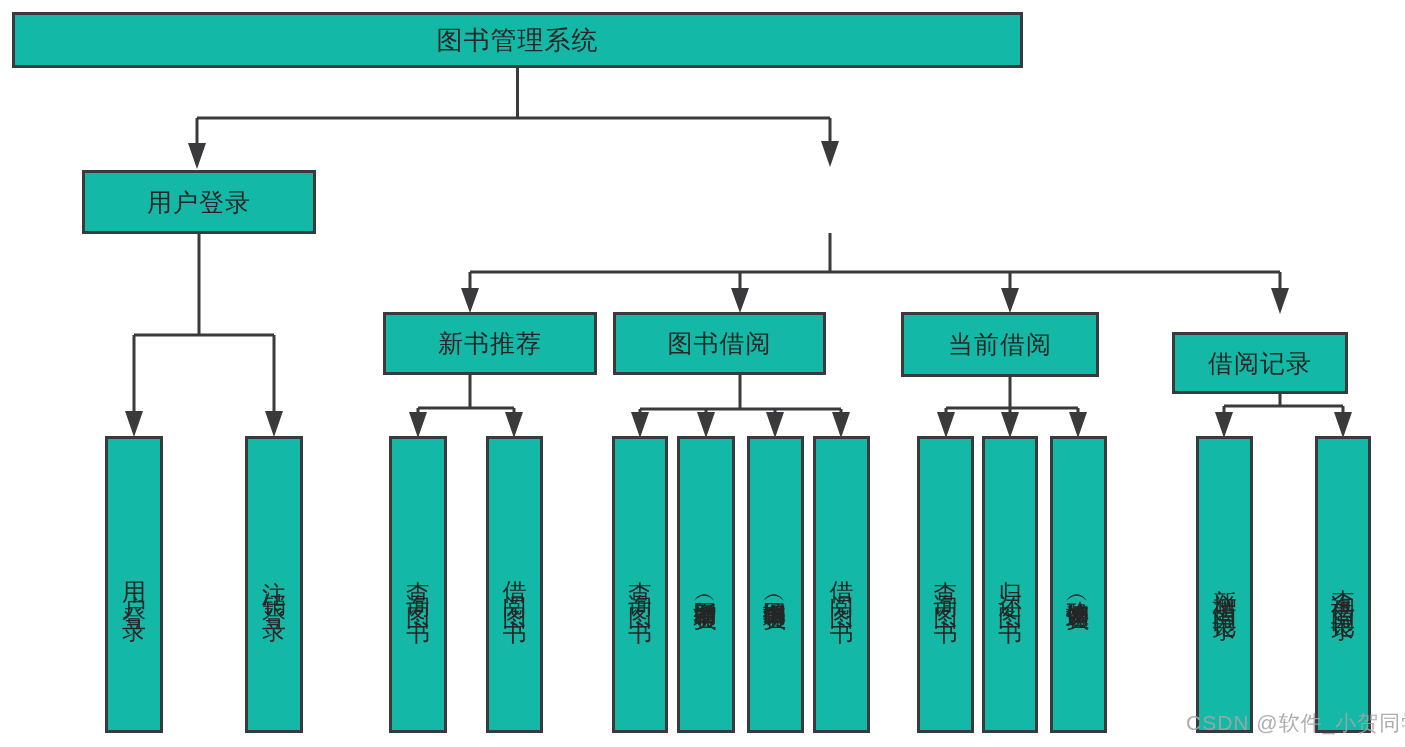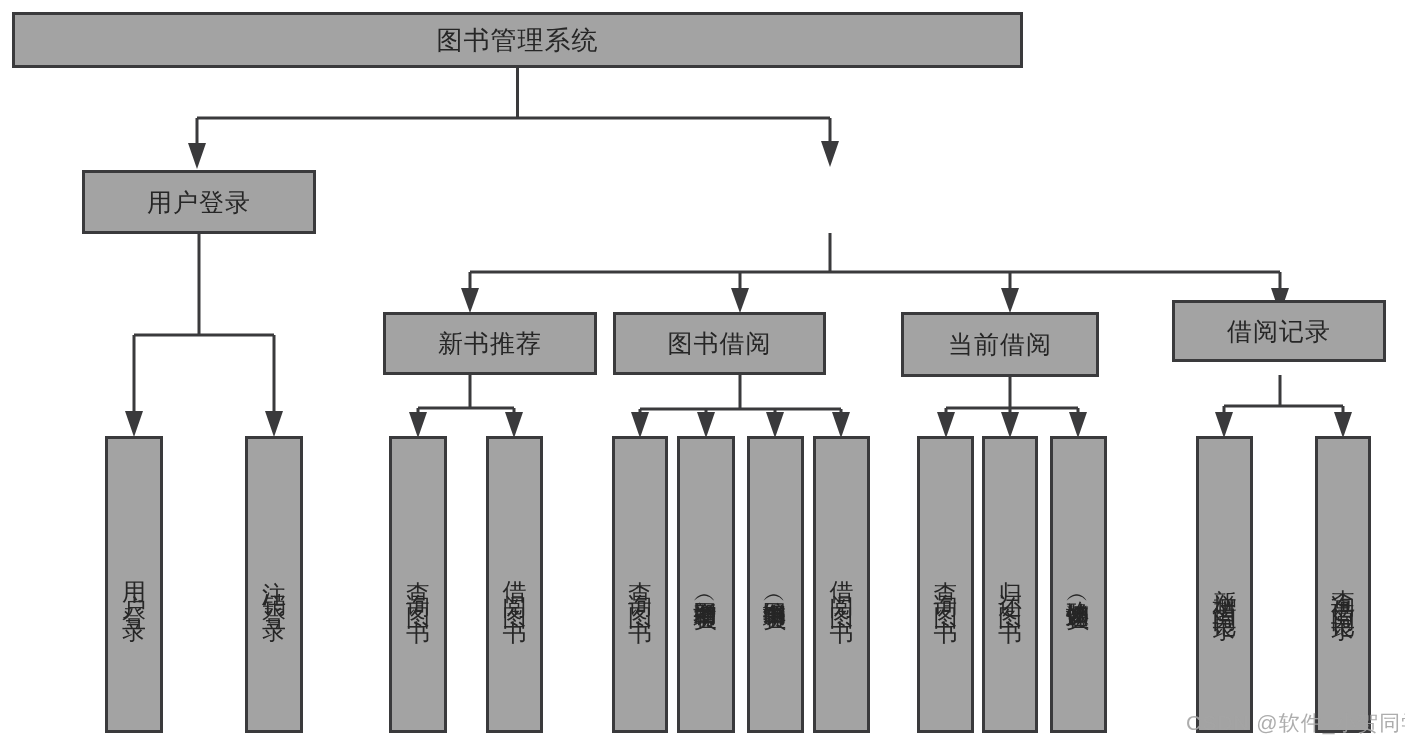--- a/index.html
+++ b/index.html
@@ -14,21 +14,21 @@
     background:#ffffff;
     overflow:hidden;
   }
   #wires{position:absolute;left:0;top:0;width:1405px;height:747px;}
   #wires path{stroke:var(--line);stroke-width:3;fill:none;}
   #wires polygon{fill:var(--line);stroke:none;}
   .box{
     position:absolute;
     box-sizing:border-box;
     border:3px solid var(--line);
-    background:#a3a3a3;
+    background:#14b8a6;
     display:flex;
     align-items:center;
     justify-content:center;
     color:var(--txt);
     text-align:center;
   }
   .hbox{font-size:25px;letter-spacing:1px;}
   .root{font-size:26px;}
   .vbox{
     writing-mode:vertical-rl;
@@ -88,21 +88,21 @@
     <polygon points="1334,412 1352,412 1343,438"></polygon>
   </svg>
 
   <div class="box hbox root" style="left:12px;top:12px;width:1011px;height:56px">图书管理系统</div>
 
   <div class="box hbox" style="left:82px;top:170px;width:234px;height:64px">用户登录</div>
 
   <div class="box hbox" style="left:383px;top:312px;width:214px;height:63px">新书推荐</div>
   <div class="box hbox" style="left:613px;top:312px;width:213px;height:63px">图书借阅</div>
   <div class="box hbox" style="left:901px;top:312px;width:198px;height:65px">当前借阅</div>
-  <div class="box hbox" style="left:1172px;top:300px;width:214px;height:62px">借阅记录</div>
+  <div class="box hbox" style="left:1172px;top:332px;width:176px;height:62px">借阅记录</div>
 
   <div class="box vbox" style="left:105px;top:436px;width:58px;height:297px">用户登录</div>
   <div class="box vbox" style="left:245px;top:436px;width:58px;height:297px">注销登录</div>
 
   <div class="box vbox" style="left:389px;top:436px;width:58px;height:297px">查询图书</div>
   <div class="box vbox" style="left:486px;top:436px;width:57px;height:297px">借阅图书</div>
 
   <div class="box vbox" style="left:612px;top:436px;width:56px;height:297px">查询图书</div>
   <div class="box vbox long" style="left:677px;top:436px;width:58px;height:297px">新增图书（管理员）</div>
   <div class="box vbox long" style="left:747px;top:436px;width:57px;height:297px">编辑图书（管理员）</div>

